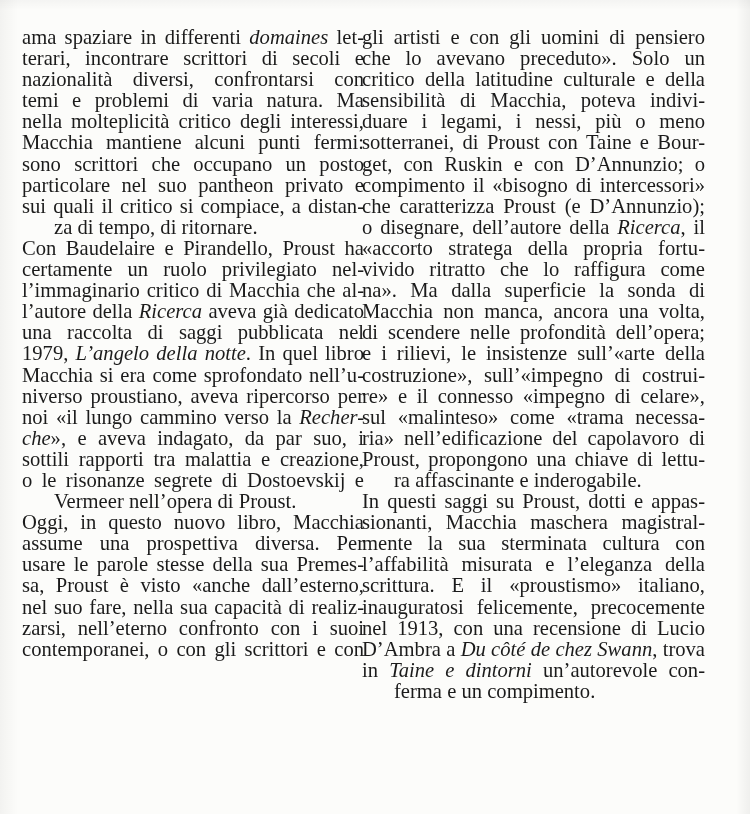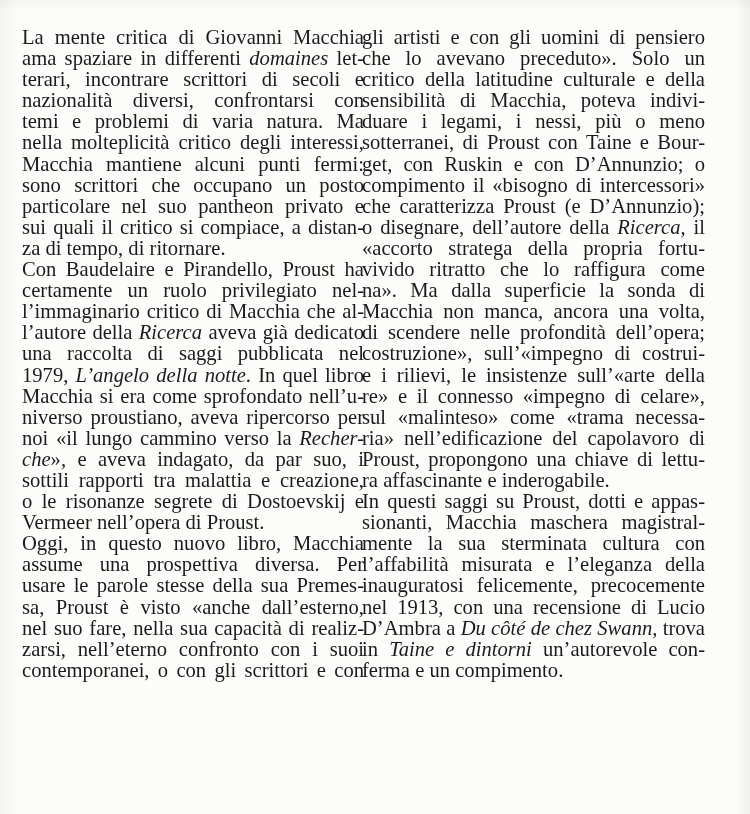--- a/index.html
+++ b/index.html
@@ -36,29 +36,29 @@
   .col-right { left: 362px; width: 343px; }
   .line {
     display: block;
     white-space: nowrap;
     text-align: justify;
     text-align-last: justify;
     height: 21.1px;
   }
   .line.last {
     text-align-last: left;
+    margin-left: 32px;
   }
   em { font-style: italic; }
 </style>
 </head>
 <body>
 
 <div class="page">
   <div class="column col-left" id="col-left">
-      <span class="line"><span>La mente critica di Giovanni Macchia</span></span>
       <span class="line"><span>ama spaziare in differenti </span><em>domaines</em><span> let-</span></span>
       <span class="line"><span>terari, incontrare scrittori di secoli e</span></span>
       <span class="line"><span>nazionalità diversi, confrontarsi con</span></span>
       <span class="line"><span>temi e problemi di varia natura. Ma</span></span>
       <span class="line"><span>nella molteplicità critico degli interessi,</span></span>
       <span class="line"><span>Macchia mantiene alcuni punti fermi:</span></span>
       <span class="line"><span>sono scrittori che occupano un posto</span></span>
       <span class="line"><span>particolare nel suo pantheon privato e</span></span>
       <span class="line"><span>sui quali il critico si compiace, a distan-</span></span>
       <span class="line last"><span>za di tempo, di ritornare.</span></span>
@@ -92,30 +92,31 @@
       <span class="line"><span>sotterranei, di Proust con Taine e Bour-</span></span>
       <span class="line"><span>get, con Ruskin e con D’Annunzio; o</span></span>
       <span class="line"><span>compimento il «bisogno di intercessori»</span></span>
       <span class="line"><span>che caratterizza Proust (e D’Annunzio);</span></span>
       <span class="line"><span>o disegnare, dell’autore della </span><em>Ricerca</em><span>, il</span></span>
       <span class="line"><span>«accorto stratega della propria fortu-</span></span>
       <span class="line"><span>vivido ritratto che lo raffigura come</span></span>
       <span class="line"><span>na». Ma dalla superficie la sonda di</span></span>
       <span class="line"><span>Macchia non manca, ancora una volta,</span></span>
       <span class="line"><span>di scendere nelle profondità dell’opera;</span></span>
+      <span class="line"><span>e i rilievi, le insistenze sull’«arte della</span></span>
       <span class="line"><span>costruzione», sull’«impegno di costrui-</span></span>
-      <span class="line"><span>e i rilievi, le insistenze sull’«arte della</span></span>
       <span class="line"><span>re» e il connesso «impegno di celare»,</span></span>
       <span class="line"><span>sul «malinteso» come «trama necessa-</span></span>
       <span class="line"><span>ria» nell’edificazione del capolavoro di</span></span>
       <span class="line"><span>Proust, propongono una chiave di lettu-</span></span>
       <span class="line last"><span>ra affascinante e inderogabile.</span></span>
       <span class="line"><span>In questi saggi su Proust, dotti e appas-</span></span>
       <span class="line"><span>sionanti, Macchia maschera magistral-</span></span>
       <span class="line"><span>mente la sua sterminata cultura con</span></span>
       <span class="line"><span>l’affabilità misurata e l’eleganza della</span></span>
+      <span class="line"><span>scrittura. E il «proustismo» italiano,</span></span>
       <span class="line"><span>inauguratosi felicemente, precocemente</span></span>
       <span class="line"><span>nel 1913, con una recensione di Lucio</span></span>
       <span class="line"><span>D’Ambra a </span><em>Du côté de chez Swann</em><span>, trova</span></span>
       <span class="line"><span>in </span><em>Taine e dintorni</em><span> un’autorevole con-</span></span>
       <span class="line last"><span>ferma e un compimento.</span></span>
     </div>
 </div>
 
 </body></html>

